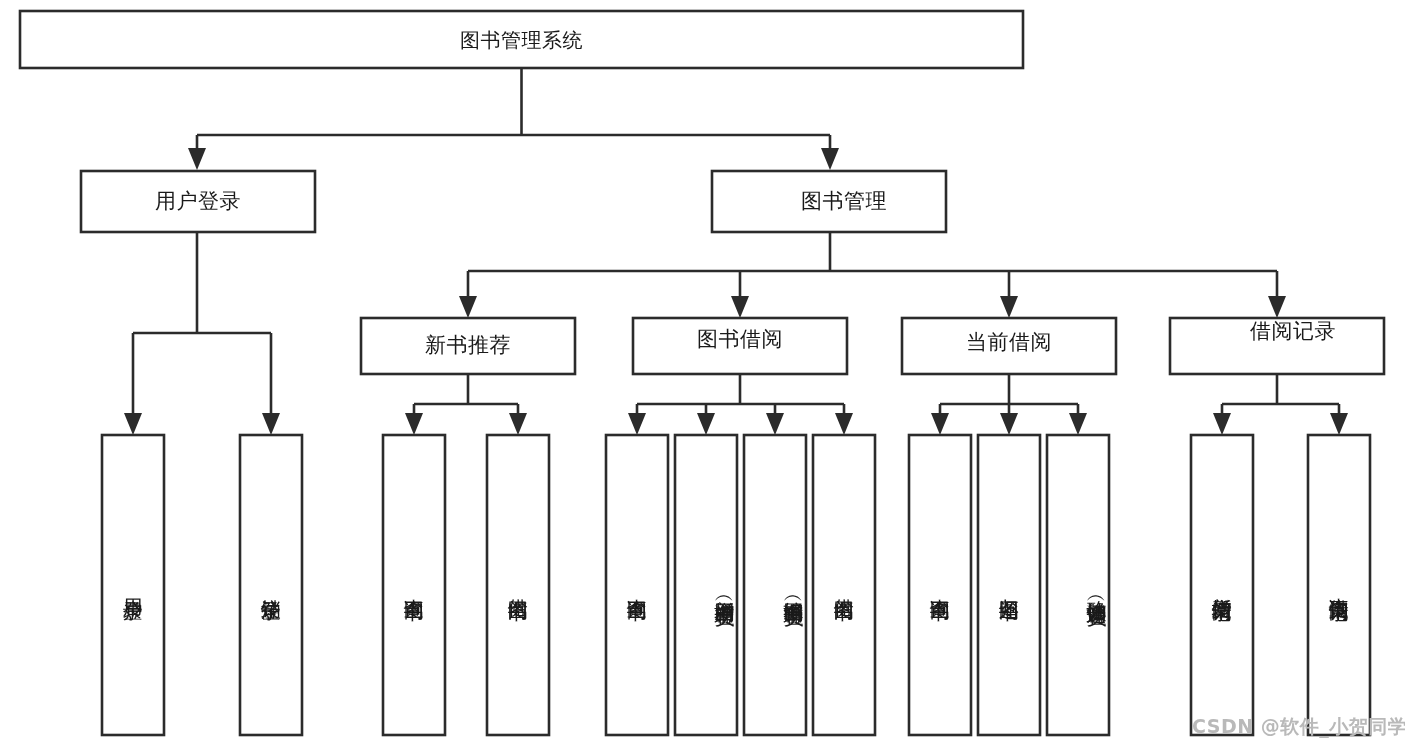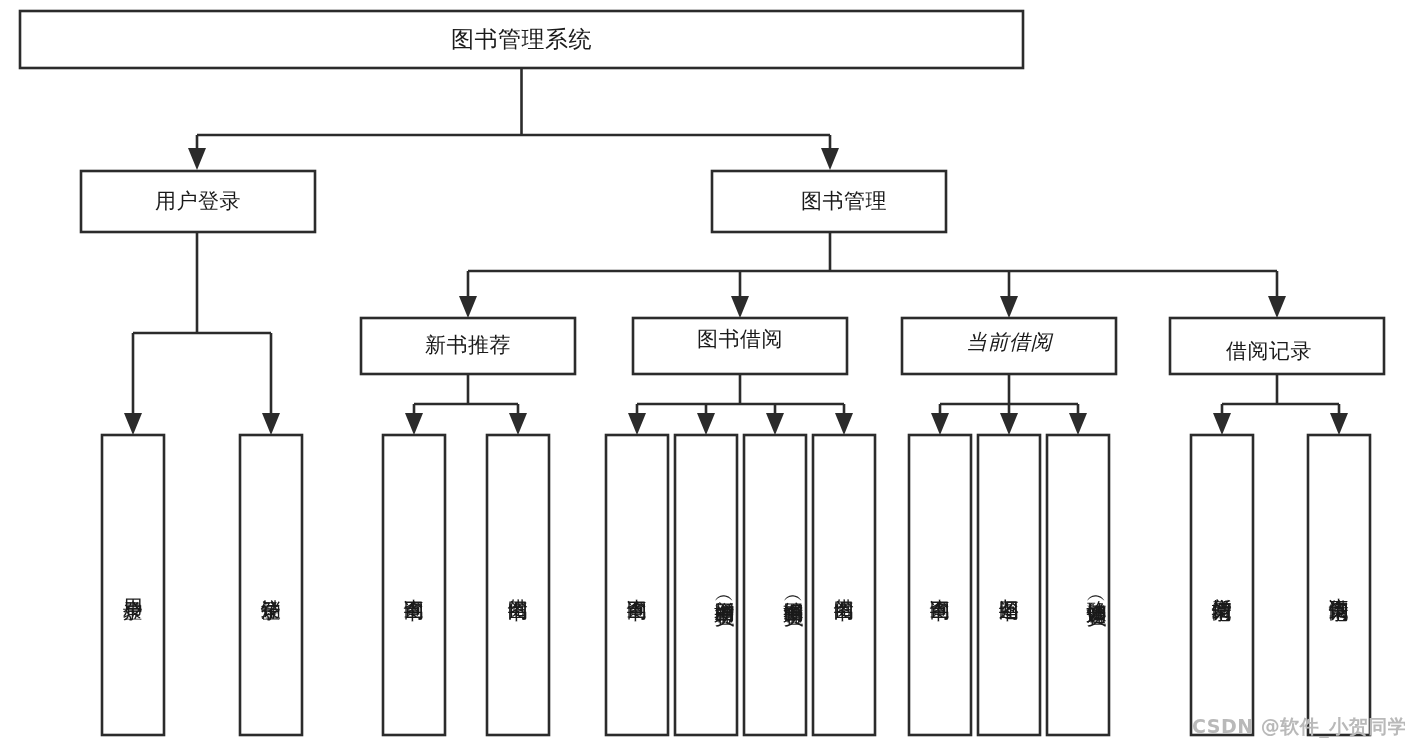--- a/index.html
+++ b/index.html
@@ -175,29 +175,29 @@
     <rect class="node-box" x="813" y="435" width="62" height="300"></rect>
 
     <rect class="node-box" x="909" y="435" width="62" height="300"></rect>
     <rect class="node-box" x="978" y="435" width="62" height="300"></rect>
     <rect class="node-box" x="1047" y="435" width="62" height="300"></rect>
 
     <rect class="node-box" x="1191" y="435" width="62" height="300"></rect>
     <rect class="node-box" x="1308" y="435" width="62" height="300"></rect>
   </svg>
 
-  <div class="node-label-h" style="left:20px; top:11px; width:1003px; height:57px; font-size:23px;">图书管理系统</div>
+  <div class="node-label-h" style="left:20px; top:11px; width:1003px; height:57px; font-size:20px;">图书管理系统</div>
 
   <div class="node-label-h" style="left:81px; top:171px; width:234px; height:61px;">用户登录</div>
   <div class="node-label-h" style="left:712px; top:171px; width:264px; height:61px;">图书管理</div>
 
   <div class="node-label-h" style="left:361px; top:318px; width:214px; height:56px;">新书推荐</div>
   <div class="node-label-h" style="left:633px; top:318px; width:214px; height:44px;">图书借阅</div>
-  <div class="node-label-h" style="left:902px; top:318px; width:214px; height:50px;font-style:italic;">当前借阅</div>
-  <div class="node-label-h" style="left:1170px; top:324px; width:198px; height:56px;">借阅记录</div>
+  <div class="node-label-h" style="left:902px; top:318px; width:214px; height:50px;">当前借阅</div>
+  <div class="node-label-h" style="left:1170px; top:304px; width:198px; height:56px;padding-left:24px;">借阅记录</div>
 
   <div class="node-label-v center-v" style="left:102px; top:435px; width:62px; height:300px;">用户登录</div>
   <div class="node-label-v center-v" style="left:240px; top:435px; width:62px; height:300px;">注销登录</div>
 
   <div class="node-label-v center-v" style="left:383px; top:435px; width:62px; height:300px;">查询图书</div>
   <div class="node-label-v center-v" style="left:487px; top:435px; width:62px; height:300px;">借阅图书</div>
 
   <div class="node-label-v center-v" style="left:606px; top:435px; width:62px; height:300px;">查询图书</div>
   <div class="node-label-v" style="left:675px; top:443px; width:62px; height:292px;">新增图书（管理员）</div>
   <div class="node-label-v" style="left:744px; top:443px; width:62px; height:292px;">编辑图书（管理员）</div>

